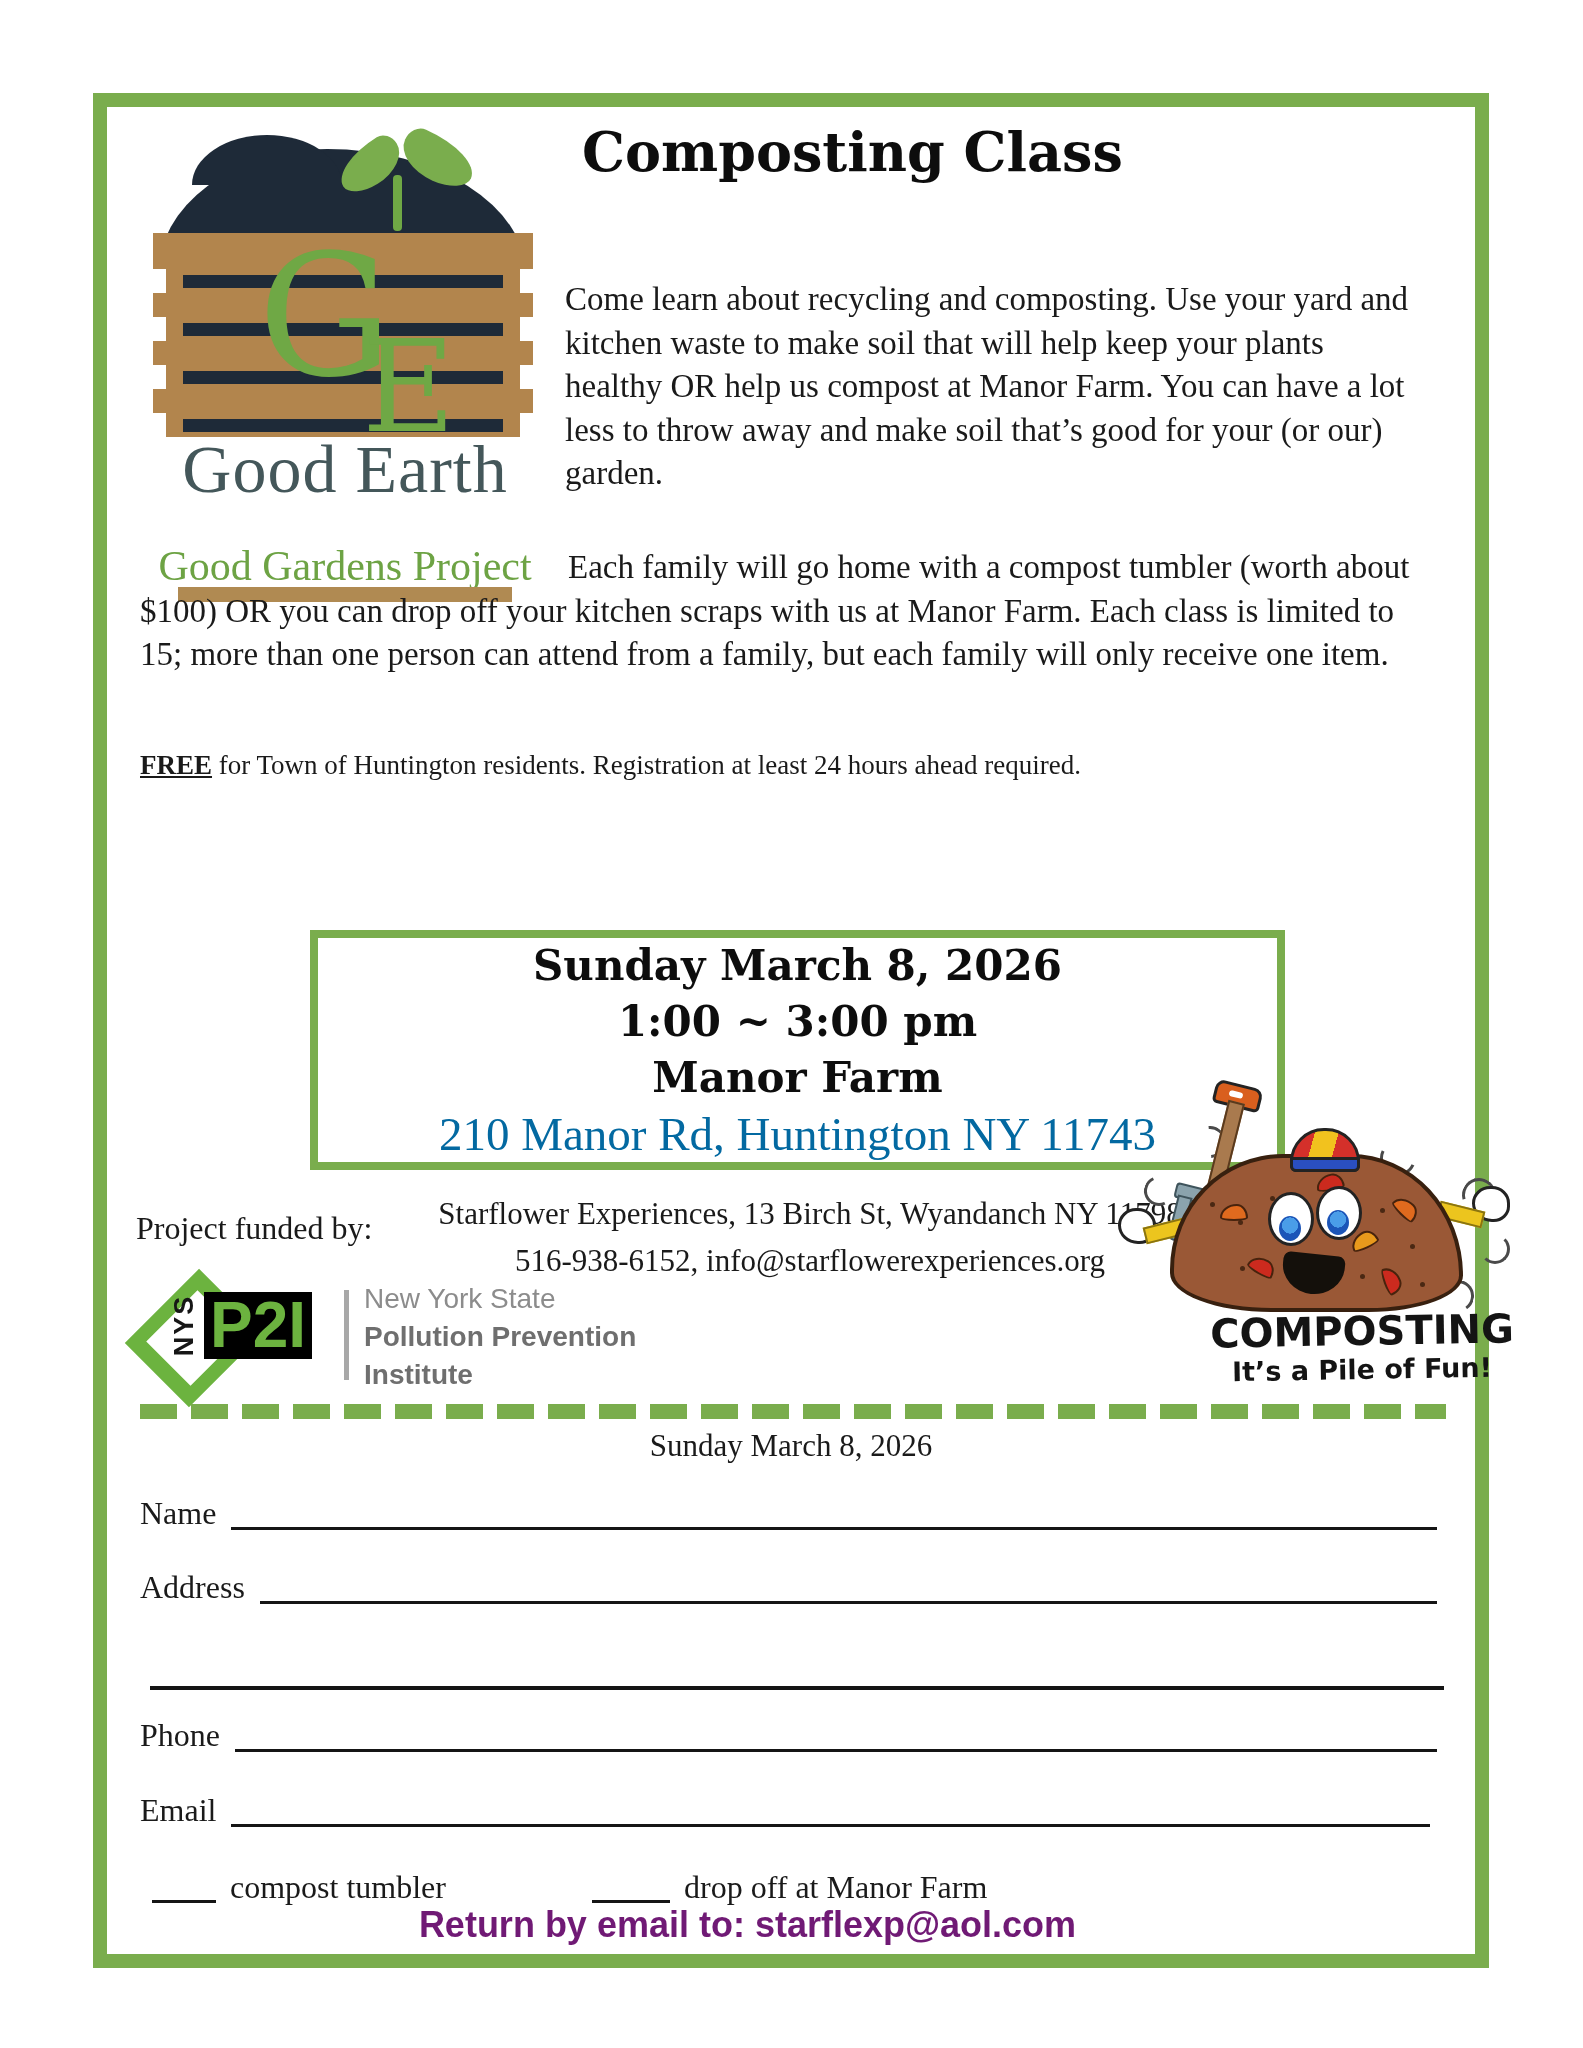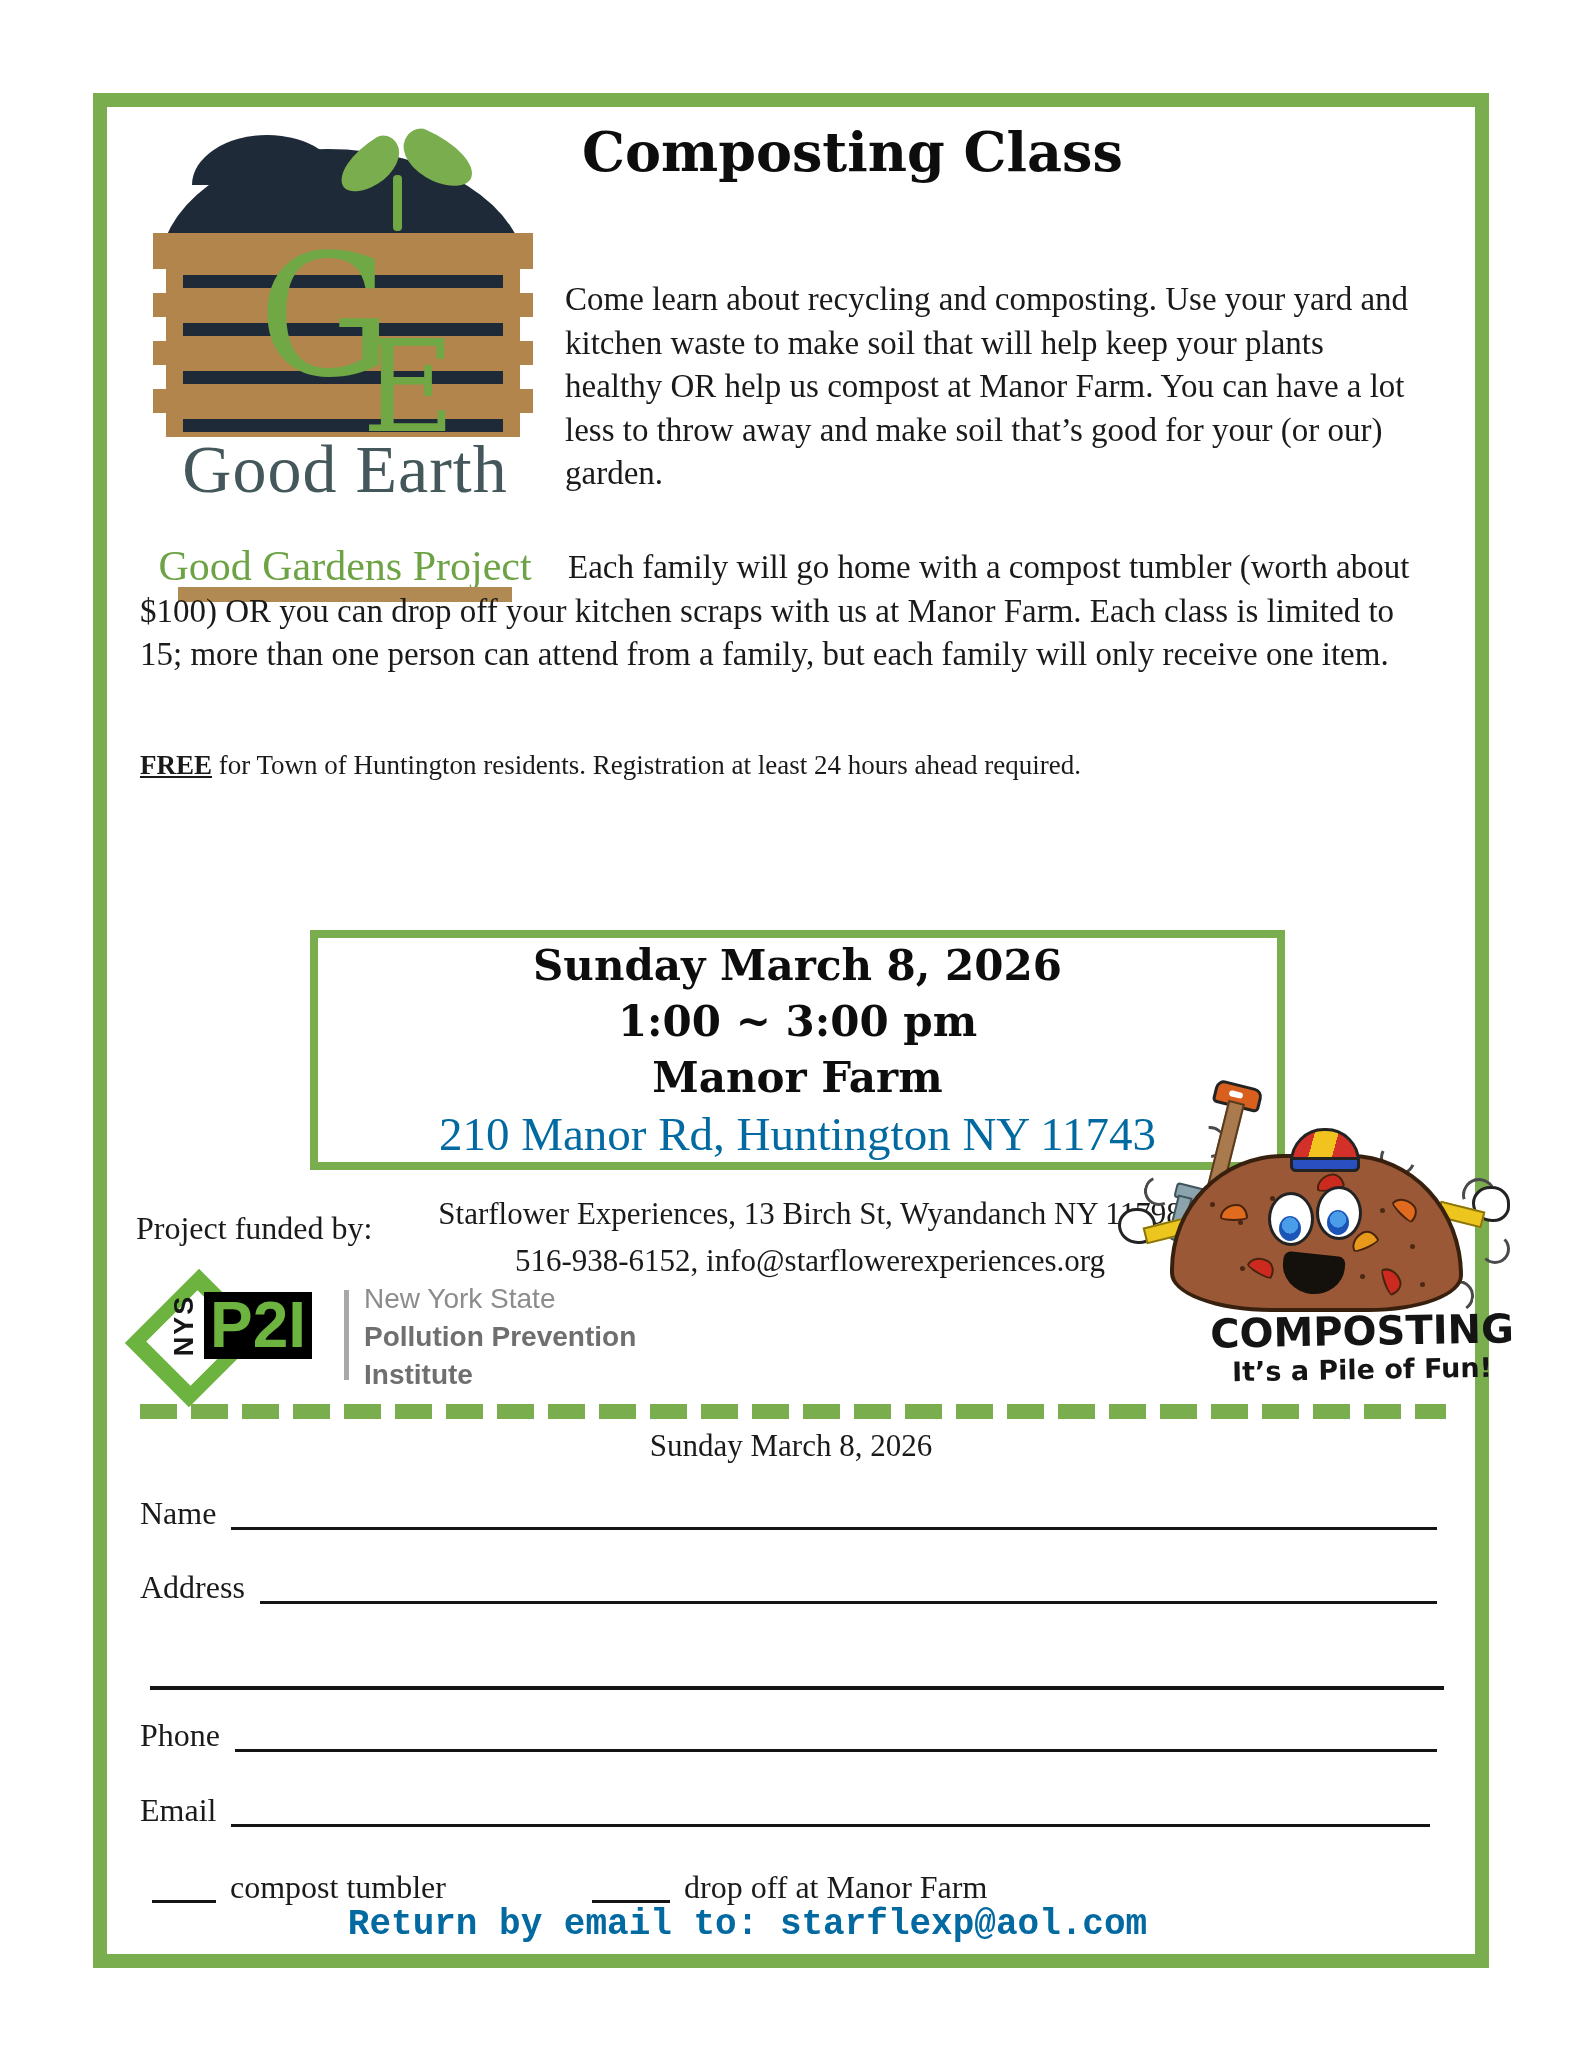--- a/index.html
+++ b/index.html
@@ -135,22 +135,22 @@
   .address-line2 { position:absolute; left:150px; top:1650px; width:1294px; height:36px;
     border-bottom:4px solid #151515; }
   .row-phone { top:1717px; width:1297px; }
   .row-email { top:1792px; width:1290px; }
   .options-row { position:absolute; left:0; top:1862px; width:1583px; height:44px; font-size:32px; }
   .opt { position:absolute; bottom:0; display:flex; align-items:flex-end; gap:14px; }
   .opt1 { left:152px; } .opt2 { left:592px; }
   .blank { display:inline-block; height:0; border-bottom:3px solid #151515; margin-bottom:3px; }
   .blank.b1 { width:64px; } .blank.b2 { width:78px; }
   .return-note { position:absolute; left:93px; top:1904px; width:1184px; padding-left:125px;
-    box-sizing:border-box; text-align:center; font-family:Liberation Mono, monospace;
-    font-weight:bold; font-size:36px; color:#0369a1; }
+    box-sizing:border-box; text-align:center; font-family:Liberation Sans, sans-serif;
+    font-weight:bold; font-size:36px; color:#701a75; }
 </style>
 </head>
 <body>
 
 <div class="page">
   <div class="frame"></div>
 
   <div class="logo">
     <div class="soil-pile"></div>
     <div class="sprout-stem"></div>

